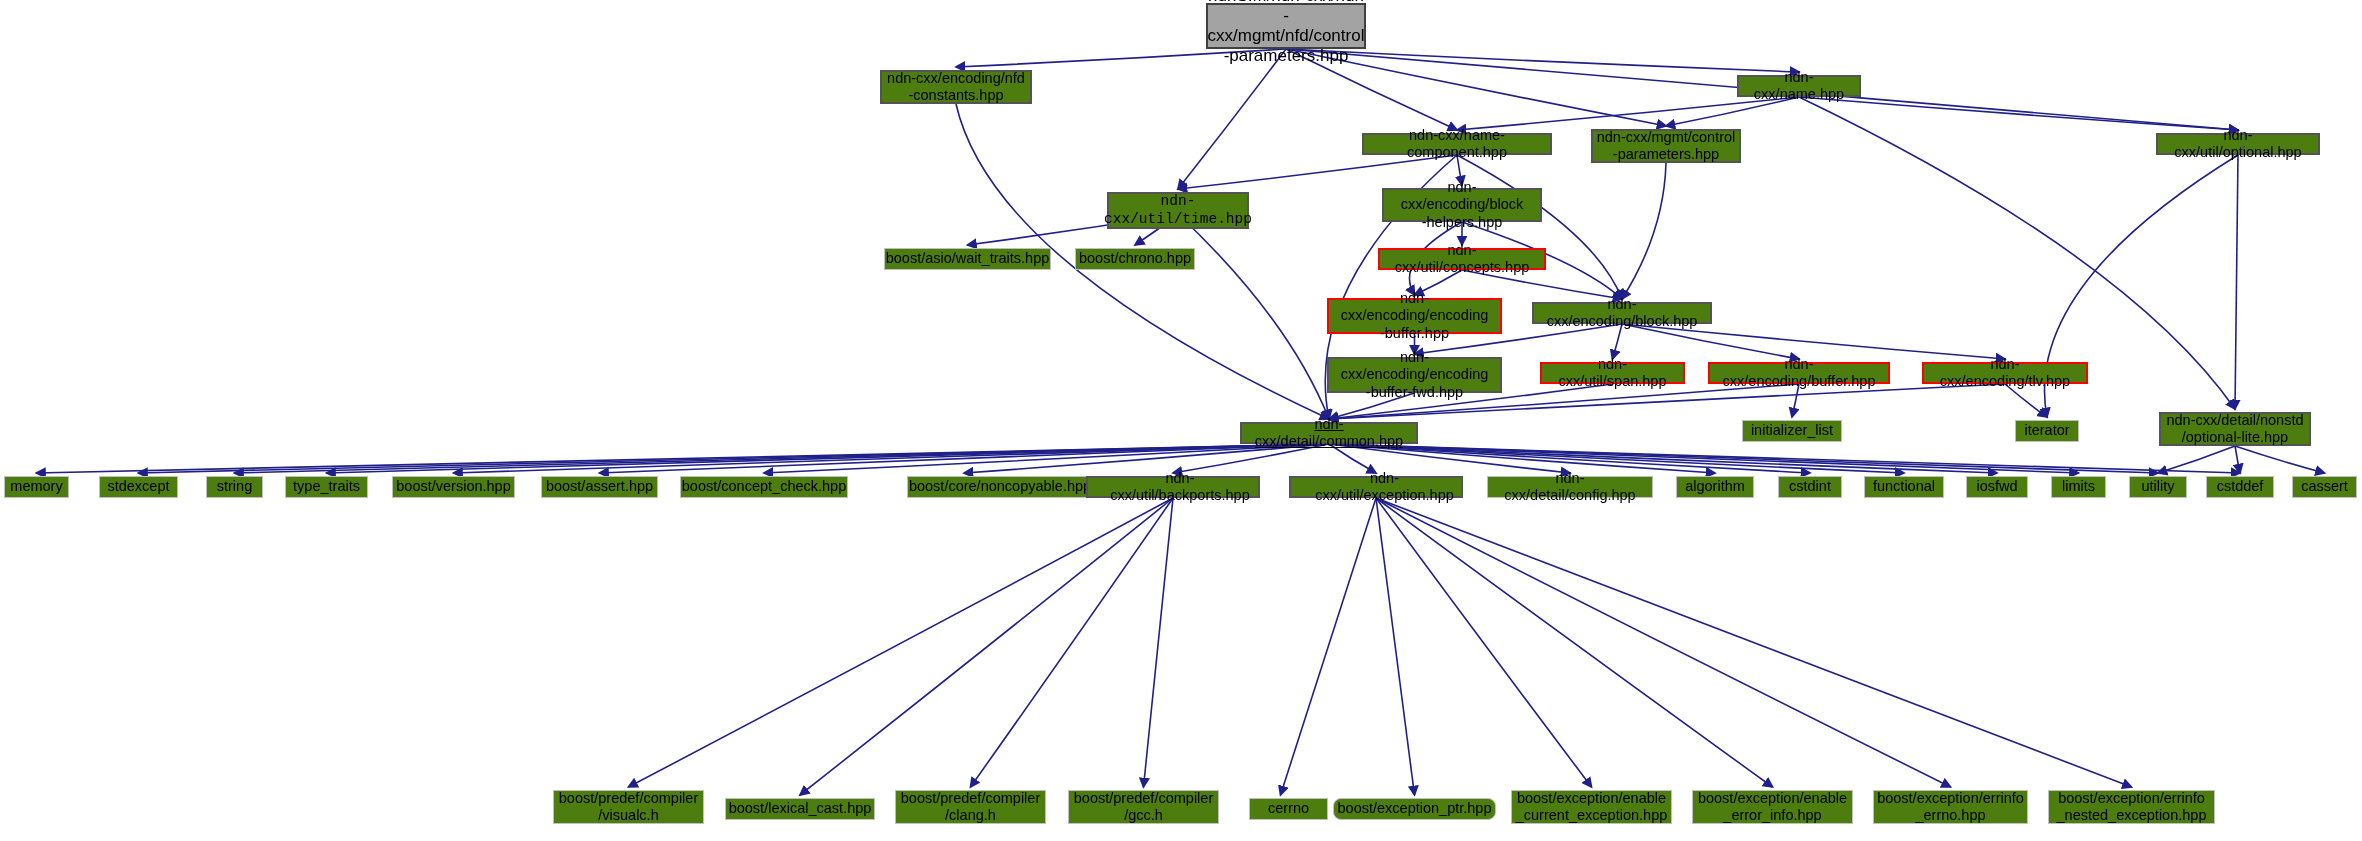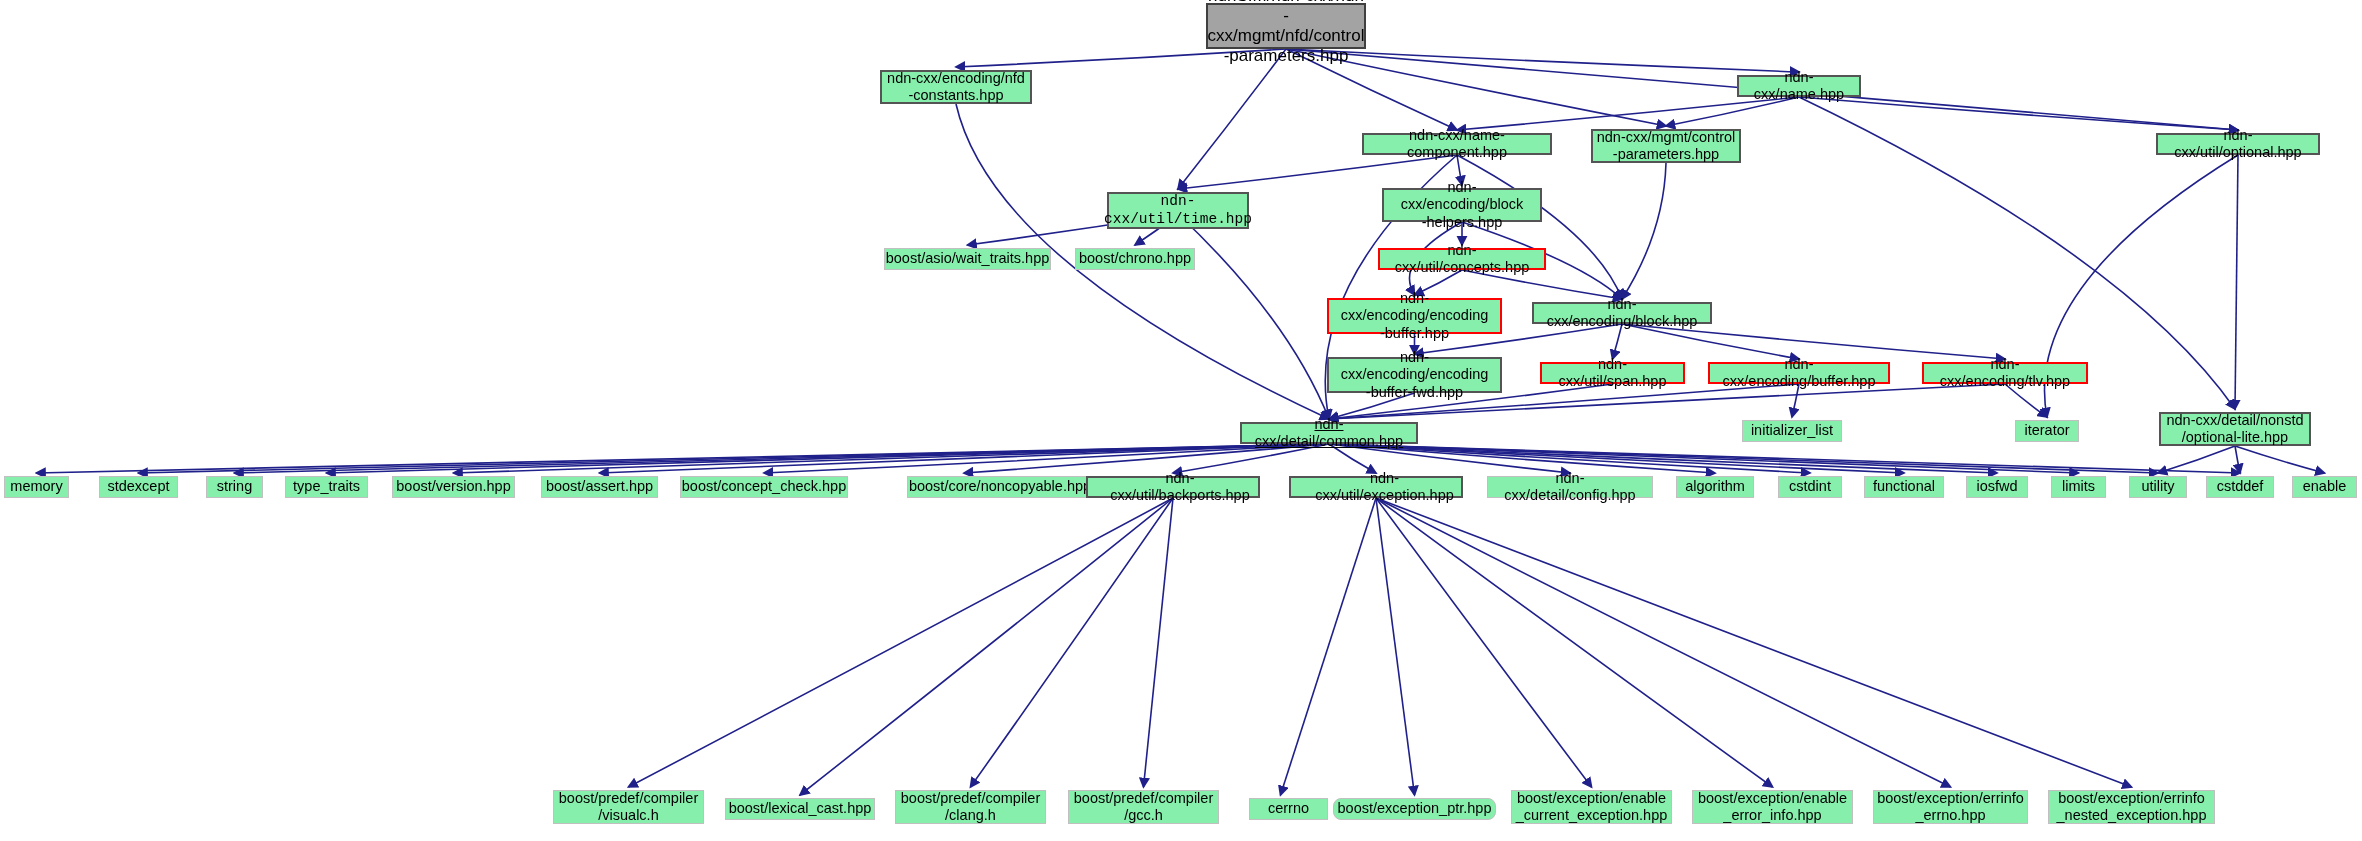--- a/index.html
+++ b/index.html
@@ -25,21 +25,21 @@
     height: 841px;
     pointer-events: none;
   }
   .gnode {
     position: absolute;
     box-sizing: border-box;
     display: flex;
     align-items: center;
     justify-content: center;
     text-align: center;
-    background: #86efac;
+    background: #4d7c0f;
     line-height: 1.18;
     white-space: pre-line;
     padding: 1px 3px;
     color: #000000;
     z-index: 5;
   }
   .gnode.plain {
     border: 1px solid #c0c0c0;
     font-size: 14.5px;
   }
@@ -179,21 +179,21 @@
       <div class="gnode bold" style="left: 1086px; top: 476px; width: 174px; height: 22px; padding-left: 17px;">ndn-cxx/util/backports.hpp</div>
       <div class="gnode bold" style="left: 1289px; top: 476px; width: 174px; height: 22px; padding-left: 20px;">ndn-cxx/util/exception.hpp</div>
       <div class="gnode plain" style="left: 1487px; top: 476px; width: 166px; height: 22px;">ndn-cxx/detail/config.hpp</div>
       <div class="gnode plain" style="left: 1676px; top: 476px; width: 78px; height: 22px;">algorithm</div>
       <div class="gnode plain" style="left: 1778px; top: 476px; width: 64px; height: 22px;">cstdint</div>
       <div class="gnode plain" style="left: 1864px; top: 476px; width: 80px; height: 22px;">functional</div>
       <div class="gnode plain" style="left: 1966px; top: 476px; width: 62px; height: 22px;">iosfwd</div>
       <div class="gnode plain" style="left: 2051px; top: 476px; width: 55px; height: 22px;">limits</div>
       <div class="gnode plain" style="left: 2129px; top: 476px; width: 58px; height: 22px;">utility</div>
       <div class="gnode plain" style="left: 2206px; top: 476px; width: 68px; height: 22px;">cstddef</div>
-      <div class="gnode plain" style="left: 2292px; top: 476px; width: 65px; height: 22px;">enable</div>
+      <div class="gnode plain" style="left: 2292px; top: 476px; width: 65px; height: 22px;">cassert</div>
       <div class="gnode plain" style="left: 553px; top: 790px; width: 151px; height: 34px;">boost/predef/compiler
 /visualc.h</div>
       <div class="gnode plain" style="left: 725px; top: 798px; width: 150px; height: 22px;">boost/lexical_cast.hpp</div>
       <div class="gnode plain" style="left: 895px; top: 790px; width: 151px; height: 34px;">boost/predef/compiler
 /clang.h</div>
       <div class="gnode plain" style="left: 1068px; top: 790px; width: 151px; height: 34px;">boost/predef/compiler
 /gcc.h</div>
       <div class="gnode plain" style="left: 1249px; top: 798px; width: 79px; height: 22px;">cerrno</div>
       <div class="gnode plain" style="left: 1333px; top: 798px; width: 163px; height: 22px; border-radius: 8px;">boost/exception_ptr.hpp</div>
       <div class="gnode plain" style="left: 1511px; top: 790px; width: 161px; height: 34px;">boost/exception/enable

